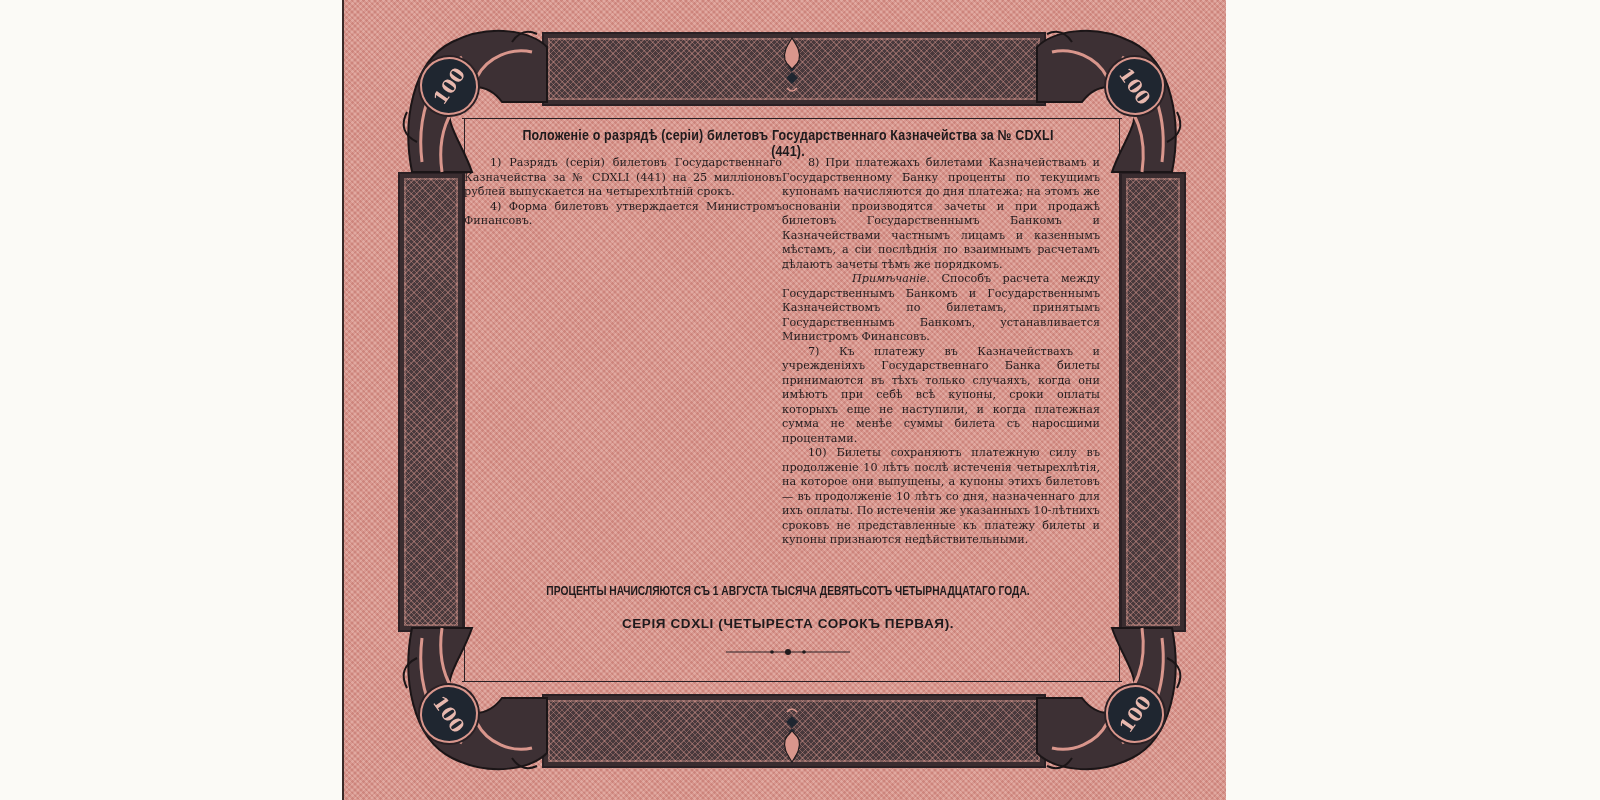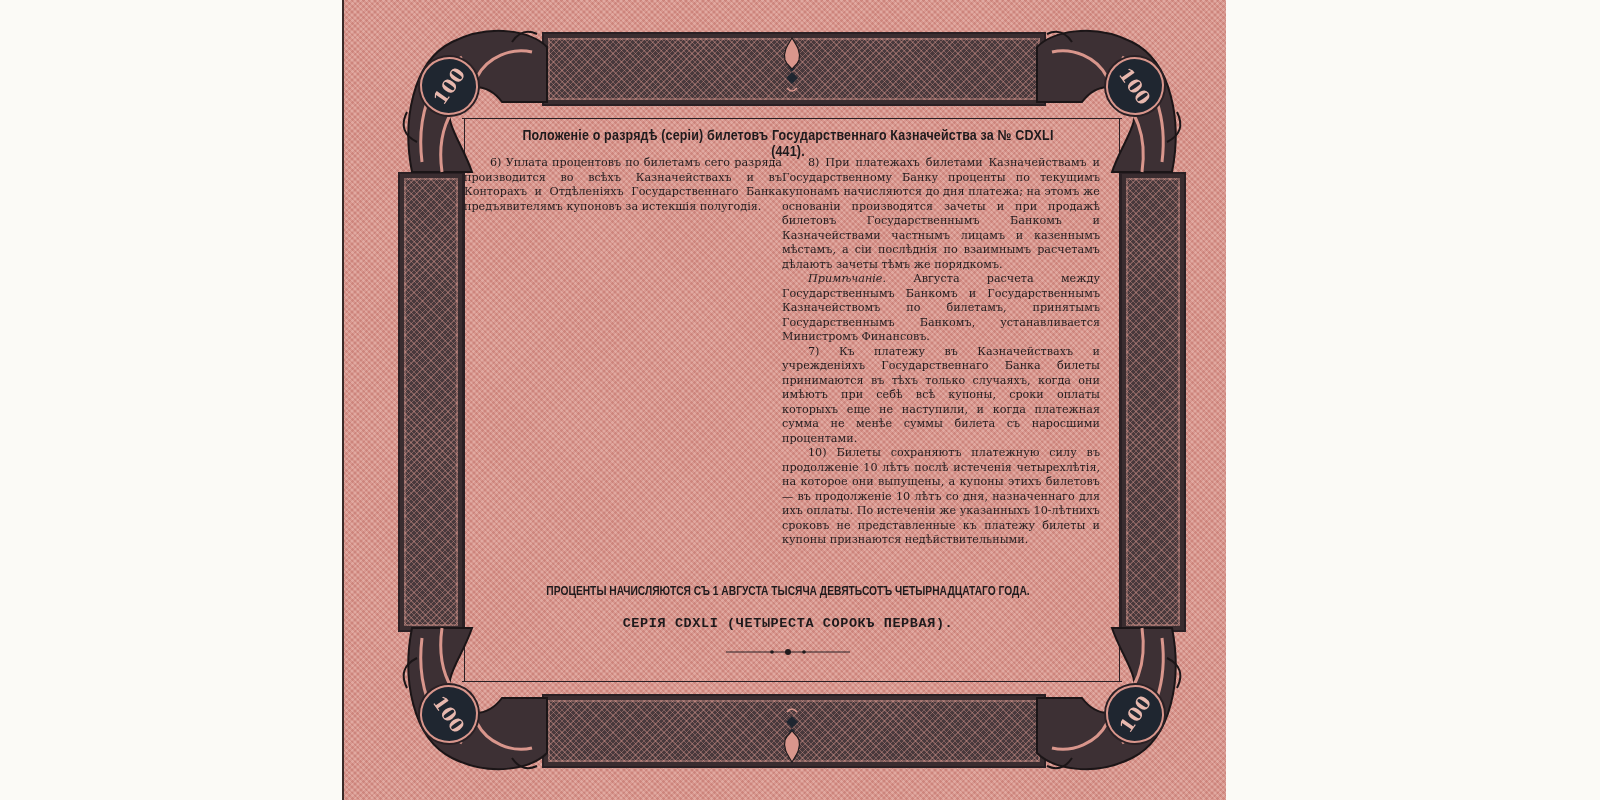--- a/index.html
+++ b/index.html
@@ -36,26 +36,26 @@
   .ornament-center { position:absolute; width:30px; height:60px; left:385px; }
   
   .panel { position:absolute; left:120px; top:100px; width:648px; height:416px; }
   .title { position:absolute; left:0; top:27px; width:100%; text-align:center;
     font-family:"Liberation Sans", sans-serif; font-weight:bold; font-size:14.5px; color:#1e1a1c;
     transform:scaleX(0.86); transform-origin:center; letter-spacing:0.2px; }
   .col { position:absolute; top:56px; width:318px; font-size:11.2px; line-height:14.5px; color:#221c1e; text-align:justify; }
   .col.left { left:0; }
   .col.right { left:318px; }
   .col p { margin:0; text-indent:26px; }
-  .col p .it { font-style:italic; }
+  .col p .it { font-style:italic;margin-left:44px; }
   .accrual { position:absolute; left:0; top:484px; width:100%; text-align:center;
     font-family:"Liberation Sans", sans-serif; font-weight:bold; font-size:12.5px; color:#1e1a1c;
     transform:scaleX(0.82); transform-origin:center; }
   .series { position:absolute; left:0; top:516px; width:100%; text-align:center;
-    font-family:Liberation Mono, monospace; font-weight:bold; font-size:13.5px; letter-spacing:0.6px; color:#1e1a1c; }
+    font-family:Liberation Sans, sans-serif; font-weight:bold; font-size:13.5px; letter-spacing:0.6px; color:#1e1a1c; }
   .divider { position:absolute; left:262px; top:548px; width:124px; height:8px; }
 </style>
 </head>
 <body>
 
 <div class="note">
   <div class="frame-outer">
 
     <div class="rule" style="left:70px;top:96px;width:660px;height:1px;"></div>
     <div class="rule" style="left:70px;bottom:96px;width:660px;height:1px;"></div>
@@ -119,26 +119,27 @@
       <div class="medallion" style="right:28px;bottom:35px;">
           <span>100</span>
         </div>
     </div>
   </div>
 
   <div class="panel">
     <div class="title">Положенiе о разрядѣ (серiи) билетовъ Государственнаго Казначейства за № CDXLI (441).</div>
 
     <div class="col left">
-      <p>6) Уплата процентовъ по билетамъ сего разряда производится во всѣхъ Казначействахъ и въ Конторахъ и Отдѣленiяхъ Государственнаго Банка предъявителямъ купоновъ за истекшiя полугодiя.</p>
+      <p>1) Разрядъ (серiя) билетовъ Государственнаго Казначейства за № CDXLI (441) на 25 миллiоновъ рублей выпускается на четырехлѣтнiй срокъ.</p>
+      <p>4) Форма билетовъ утверждается Министромъ Финансовъ.</p>
     </div>
 
     <div class="col right">
       <p>8) При платежахъ билетами Казначействамъ и Государственному Банку проценты по текущимъ купонамъ начисляются до дня платежа; на этомъ же основанiи производятся зачеты и при продажѣ билетовъ Государственнымъ Банкомъ и Казначействами частнымъ лицамъ и казеннымъ мѣстамъ, а сiи послѣднiя по взаимнымъ расчетамъ дѣлаютъ зачеты тѣмъ же порядкомъ.</p>
-      <p><span class="it">Примѣчанiе.</span><span> Августа расчета между Государственнымъ Банкомъ и Государственнымъ Казначействомъ по билетамъ, принятымъ Государственнымъ Банкомъ, устанавливается Министромъ Финансовъ.</span></p>
+      <p><span class="it">Примѣчанiе.</span><span> Способъ расчета между Государственнымъ Банкомъ и Государственнымъ Казначействомъ по билетамъ, принятымъ Государственнымъ Банкомъ, устанавливается Министромъ Финансовъ.</span></p>
       <p>7) Къ платежу въ Казначействахъ и учрежденiяхъ Государственнаго Банка билеты принимаются въ тѣхъ только случаяхъ, когда они имѣютъ при себѣ всѣ купоны, сроки оплаты которыхъ еще не наступили, и когда платежная сумма не менѣе суммы билета съ наросшими процентами.</p>
       <p>10) Билеты сохраняютъ платежную силу въ продолженiе 10 лѣтъ послѣ истеченiя четырехлѣтiя, на которое они выпущены, а купоны этихъ билетовъ — въ продолженiе 10 лѣтъ со дня, назначеннаго для ихъ оплаты. По истеченiи же указанныхъ 10-лѣтнихъ сроковъ не представленные къ платежу билеты и купоны признаются недѣйствительными.</p>
     </div>
 
     <div class="accrual">ПРОЦЕНТЫ НАЧИСЛЯЮТСЯ СЪ 1 АВГУСТА ТЫСЯЧА ДЕВЯТЬСОТЪ ЧЕТЫРНАДЦАТАГО ГОДА.</div>
     <div class="series">СЕРIЯ CDXLI (ЧЕТЫРЕСТА СОРОКЪ ПЕРВАЯ).</div>
 
     <svg class="divider" viewBox="0 0 124 8">
       <line x1="0" y1="4" x2="124" y2="4" stroke="#2a2024" stroke-width="1"></line>
       <circle cx="46" cy="4" r="1.8" fill="#1f1a1c"></circle>

